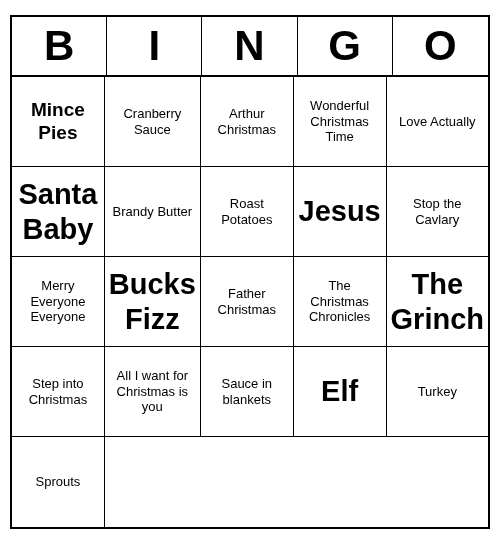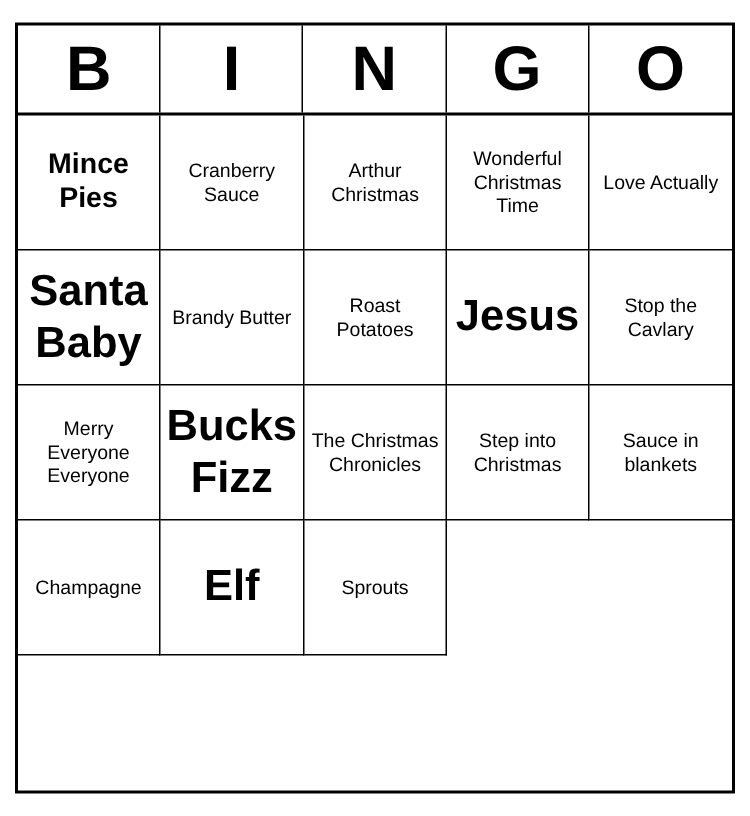--- a/index.html
+++ b/index.html
@@ -81,20 +81,23 @@
       <div class="bingo-cell">Arthur Christmas</div>
       <div class="bingo-cell">Wonderful Christmas Time</div>
       <div class="bingo-cell">Love Actually</div>
       <div class="bingo-cell large">Santa Baby</div>
       <div class="bingo-cell">Brandy Butter</div>
       <div class="bingo-cell">Roast Potatoes</div>
       <div class="bingo-cell large">Jesus</div>
       <div class="bingo-cell">Stop the Cavlary</div>
       <div class="bingo-cell">Merry Everyone Everyone</div>
       <div class="bingo-cell large">Bucks Fizz</div>
+      <div class="bingo-cell">Father Christmas</div>
       <div class="bingo-cell">The Christmas Chronicles</div>
+      <div class="bingo-cell large">The Grinch</div>
       <div class="bingo-cell">Step into Christmas</div>
+      <div class="bingo-cell">All I want for Christmas is you</div>
       <div class="bingo-cell">Sauce in blankets</div>
-      <div class="bingo-cell">Champagne</div>
       <div class="bingo-cell large">Elf</div>
+      <div class="bingo-cell">Turkey</div>
       <div class="bingo-cell">Sprouts</div>
     </div>
 </div>
 
 </body></html>

